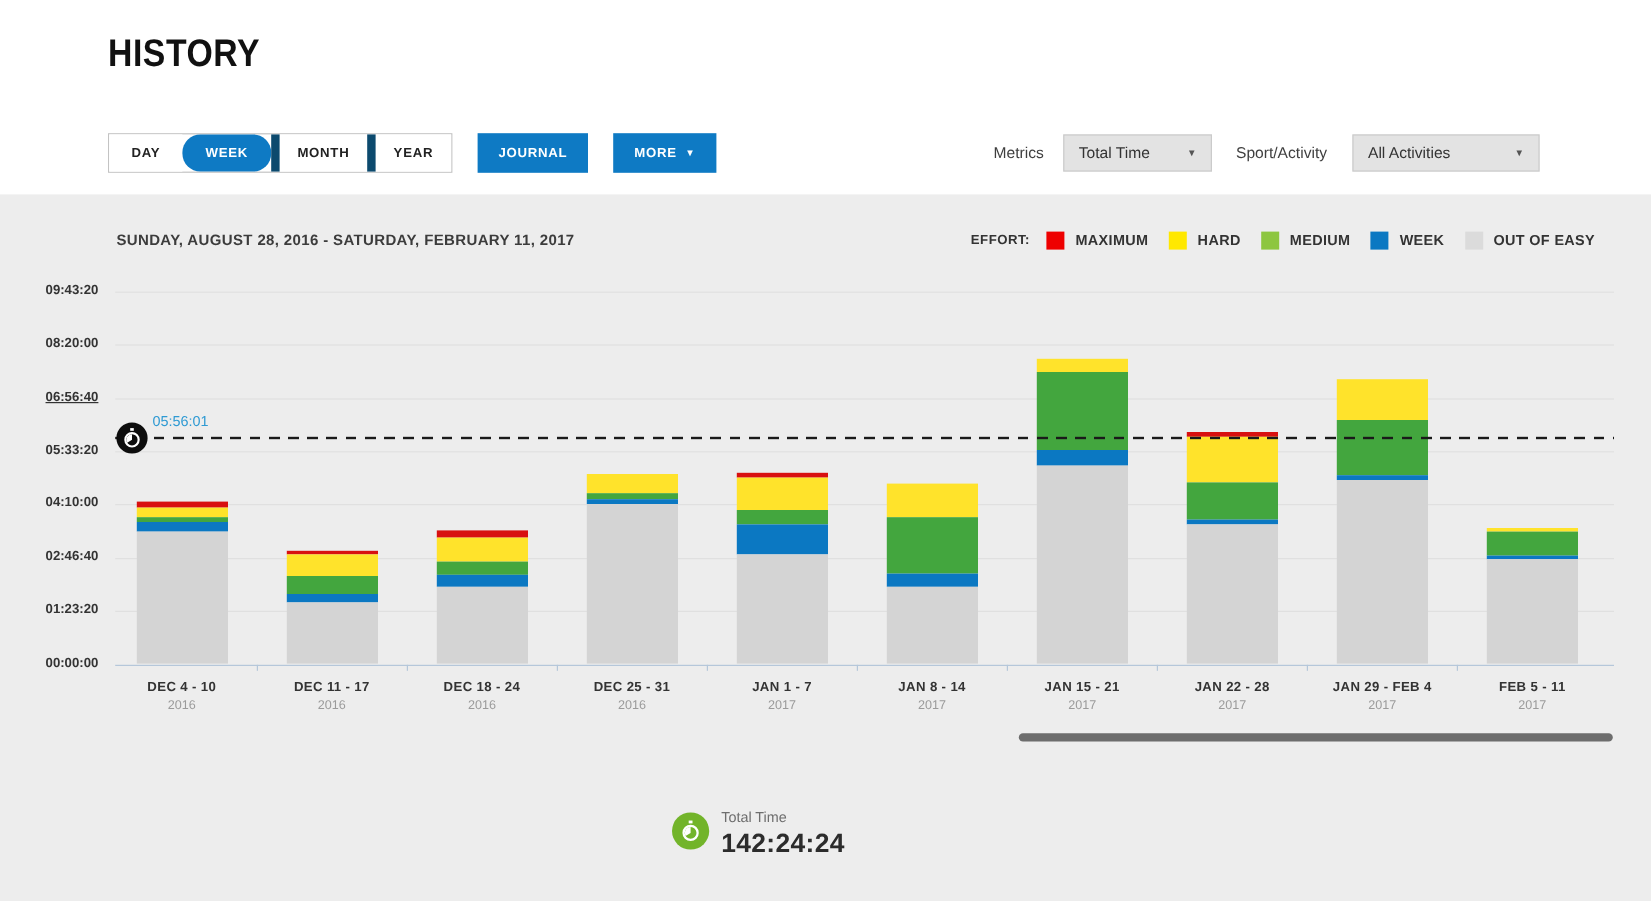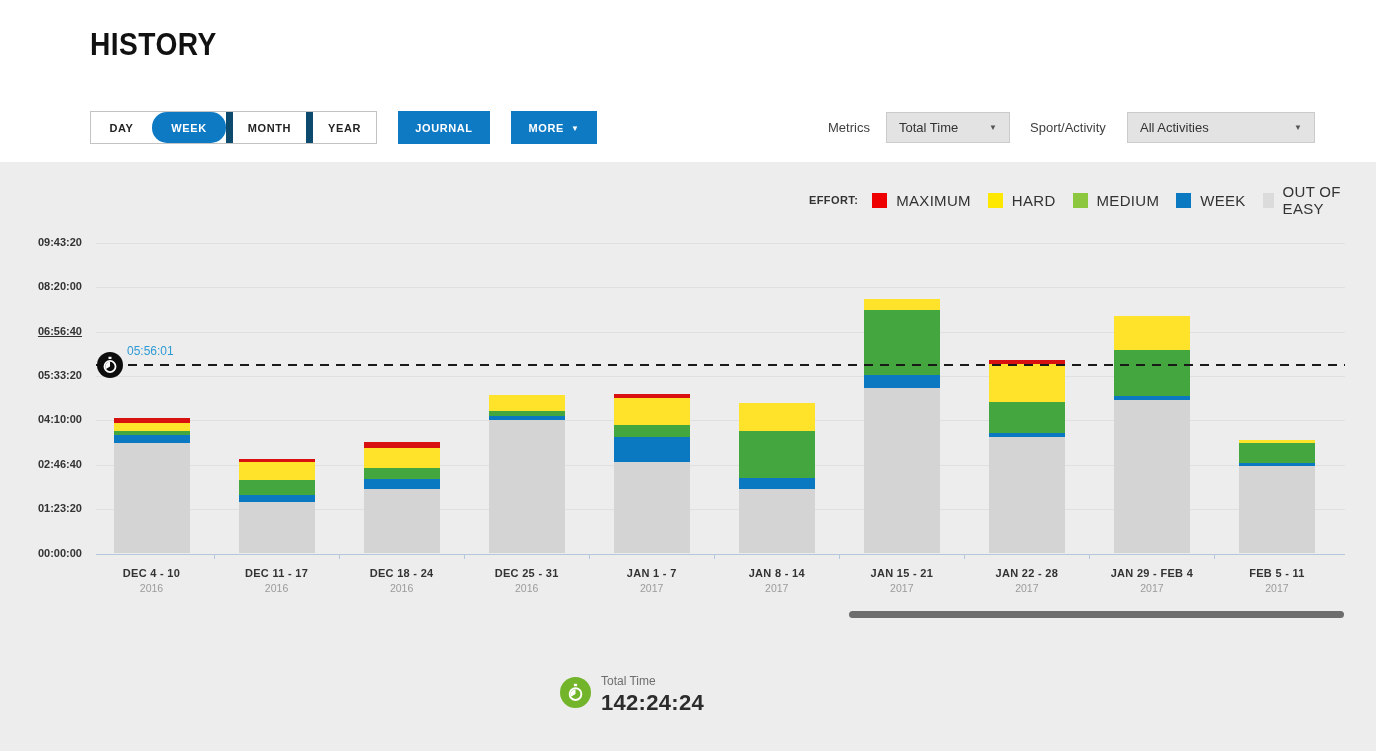--- a/index.html
+++ b/index.html
@@ -24,32 +24,32 @@
               letter-spacing:.6px; cursor:pointer; }
   .btn-journal { left:398px; width:92px; }
   .btn-more { left:511px; width:86px; }
   .btn-more .caret { font-size:8px; margin-left:7px; position:relative; top:-1px; }
   .filter-label { position:absolute; top:112px; height:31px; line-height:31px;
                   font-size:13px; color:#3f3f3f; }
   .lbl-metrics { left:828px; } .lbl-sport { left:1030px; }
   .select { position:absolute; top:112px; height:31px; background:#e3e3e3;
             border:1px solid #cbcbcb; display:flex; align-items:center;
             padding:0 12px; font-size:13px; color:#333; cursor:pointer; }
-  .sel-metrics { left:886px; width:124px; } .sel-sport { left:1127px; width:188px; }
+  .sel-metrics { left:886px; width:124px; } .sel-sport { left:1127px; width:156px; }
   .select .caret { margin-left:auto; font-size:8px; color:#555; }
 
   
   .chart-section { position:absolute; top:162px; left:0; width:1376px; height:589px; background:#ededed; }
   .chart-title { position:absolute; left:97px; top:31px; font-size:12.5px; font-weight:700;
                  color:#3c3c3c; letter-spacing:.3px; }
   .legend { position:absolute; left:809px; top:28px; height:20px; display:flex; align-items:center; }
   .legend .effort { font-size:11px; font-weight:700; color:#333; margin-right:14px; letter-spacing:.4px; }
   .lg-item { display:flex; align-items:center; margin-right:17px; }
   .lg-item .swatch { width:15px; height:15px; margin-right:9px; display:inline-block; }
-  .lg-item .lg-label { font-size:15px; font-weight:400; color:#333; letter-spacing:.3px; }
+  .lg-item .lg-label { font-size:12px; font-weight:700; color:#333; letter-spacing:.3px; }
 
   .plot { position:absolute; left:96px; top:81px; width:1249px; height:310.5px; }
   .gridline { position:absolute; left:0; width:1249px; height:1px; background:#e0e0e0; z-index:0; }
   .gridline.baseline { background:#b5c7da; height:1.5px; }
   .ylabel { position:absolute; left:-76px; width:62px; text-align:right;
             font-size:11px; font-weight:700; color:#333; z-index:0; }
   .bar { position:absolute; bottom:1px; width:76px; display:flex; flex-direction:column; z-index:1; }
   .bar > div { width:100%; }
   .xtick { position:absolute; width:1px; height:5px; background:#b5c7da; top:310.5px; }
   .xlabel { position:absolute; top:324px; width:125px; text-align:center; }
@@ -92,20 +92,21 @@
     <span class="caret">▼</span>
   </div>
   <span class="filter-label lbl-sport">Sport/Activity</span>
   <div class="select sel-sport">
     <span>All Activities</span>
     <span class="caret">▼</span>
   </div>
 </div>
 
 <div class="chart-section">
+  <div class="chart-title">SUNDAY, AUGUST 28, 2016 - SATURDAY, FEBRUARY 11, 2017</div>
   <div class="legend">
     <span class="effort">EFFORT:</span>
     <span style="display:flex;align-items:center;">
         <span class="lg-item">
           <span class="swatch" style="background: rgb(238, 0, 0);"></span>
           <span class="lg-label">MAXIMUM</span>
         </span>
         <span class="lg-item">
           <span class="swatch" style="background: rgb(255, 232, 0);"></span>
           <span class="lg-label">HARD</span>

